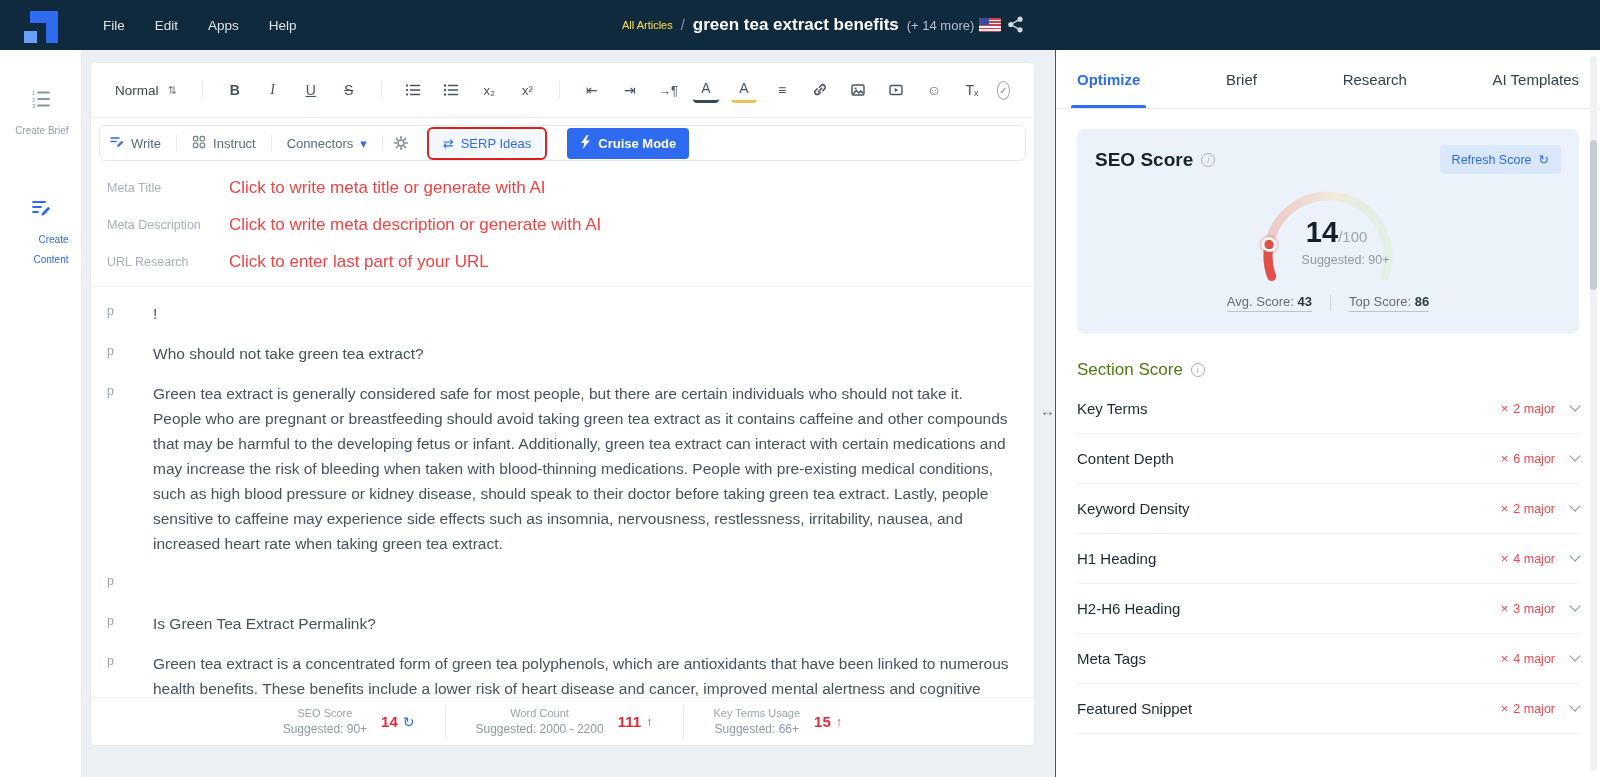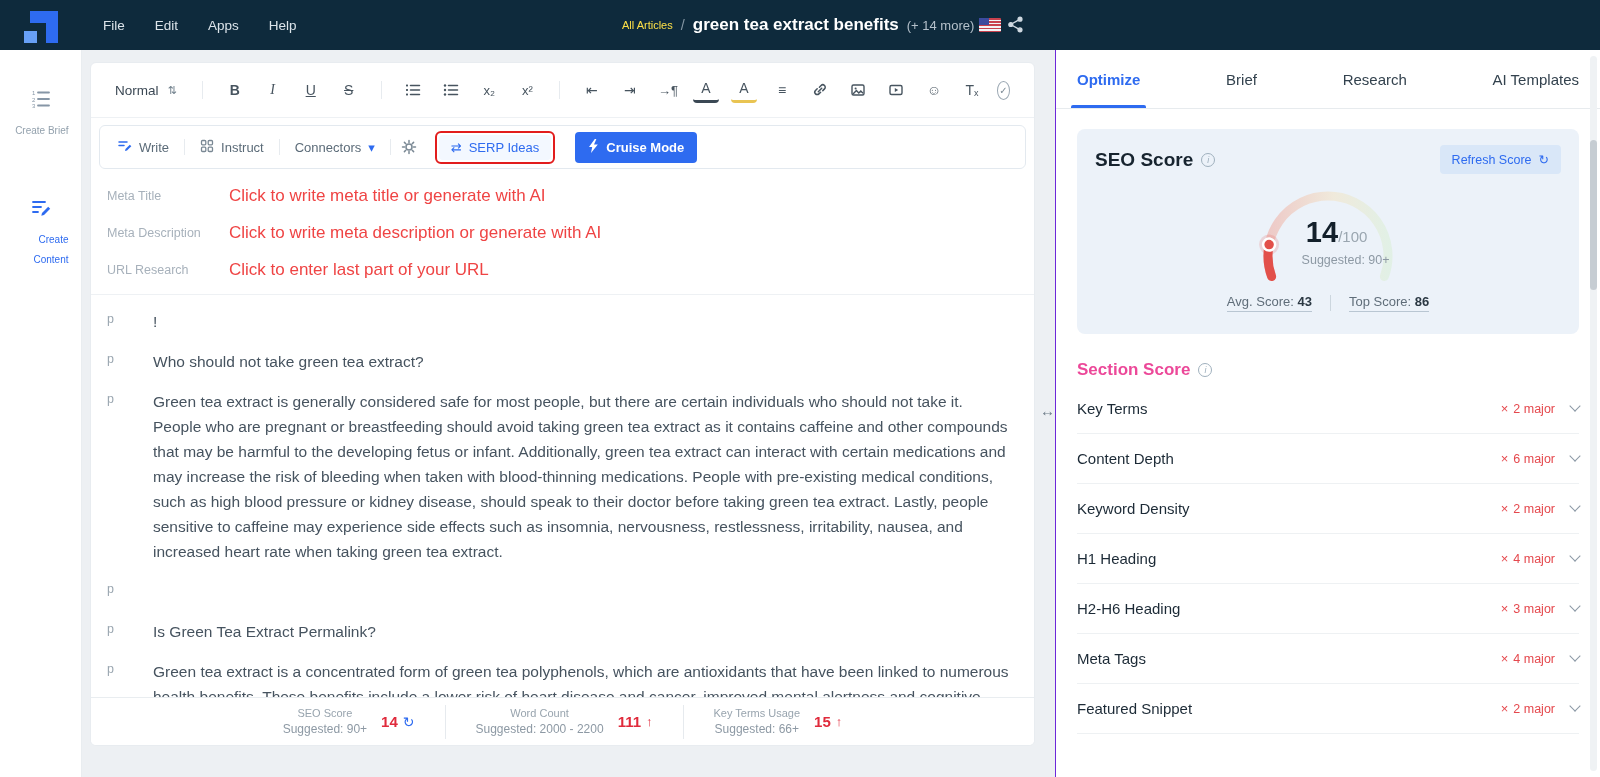--- a/index.html
+++ b/index.html
@@ -37,21 +37,21 @@
   .b-bold{font-weight:700}
   .b-italic{font-style:italic;font-family:"Liberation Serif",serif}
   .b-under{text-decoration:underline}
   .b-strike{text-decoration:line-through}
   .b-small{font-size:13px}
   .b-colorbar{border-bottom:3px solid #3b4854;line-height:13px}
   .b-hibar{border-bottom:3px solid #e9c452;line-height:13px}
   .clear-x{font-size:9px;margin-top:6px}
   .check-circle{margin-left:auto;width:19px;height:19px;border:1.5px solid #9aa7b2;border-radius:50%;display:flex;align-items:center;justify-content:center;font-size:10px;color:#7d8b96;cursor:pointer}
 
-  .modebar{margin:7px 8px 0;height:44px;border:1px solid #e3e9ef;border-radius:6px;display:flex;align-items:center;padding:0 12px;gap:10px}
+  .modebar{margin:7px 8px 0;height:36px;border:1px solid #e3e9ef;border-radius:6px;display:flex;align-items:center;padding:0 4px;gap:10px}
   .mode-item{display:flex;align-items:center;gap:7px;font-size:13px;color:#5b6b78;cursor:pointer;padding:0 5px}
   .msep{width:1px;height:16px;background:#e7ebef}
   .gear{display:flex;align-items:center;cursor:pointer}
   .annotation{border:2.5px solid #e21d1d;border-radius:6px;padding:2px;margin-left:8px}
   .serp-btn{display:flex;align-items:center;gap:7px;background:#f3f8ff;color:#2e6bf0;font-size:13px;padding:5px 12px;border-radius:4px;cursor:pointer}
   .shuffle{font-size:13px}
   .cruise-btn{display:flex;align-items:center;gap:7px;background:#2e6bf0;color:#fff;font-size:13px;font-weight:600;padding:7px 13px;border-radius:4px;margin-left:10px;cursor:pointer}
 
   .meta{padding:8px 16px 6px;border-bottom:1px solid #eef1f4}
   .meta-row{display:flex;align-items:center;height:37px;cursor:text}
@@ -92,21 +92,21 @@
   .gauge-text{position:absolute;left:50%;top:42px;transform:translateX(-36%);display:flex;align-items:baseline;white-space:nowrap}
   .g-score{font-size:29px;font-weight:700;color:#13202b}
   .g-max{font-size:15px;color:#9aa6b0}
   .g-sub{position:absolute;left:50%;top:79px;transform:translateX(-30%);font-size:12.5px;color:#8d99a4;white-space:nowrap}
   .sc-stats{display:flex;justify-content:center;align-items:center;margin-top:4px}
   .stat{font-size:13px;color:#5f6d79;border-bottom:1px solid #b9c6d2;padding-bottom:2px;cursor:default}
   .stat b{color:#2b3843}
   .stat-sep{width:1px;background:#ccd6de;margin:0 18px;height:16px}
 
   .section-head{margin:26px 21px 0;display:flex;align-items:center}
-  .section-title{font-size:17px;font-weight:700;color:#ec4899}
+  .section-title{font-size:17px;font-weight:400;color:#4d7c0f}
   .rows{margin:4px 21px 0}
   .srow{height:50px;display:flex;align-items:center;border-bottom:1px solid #eef1f3;cursor:pointer}
   .srow-label{font-size:15px;color:#1c2a36}
   .srow-right{margin-left:auto;display:flex;align-items:center;gap:16px}
   .badge{display:flex;align-items:center;gap:5px;color:#e5484d}
   .badge-x{font-size:13px}
   .badge-text{font-size:12.5px}
   .chev{width:8px;height:8px;border-right:1.6px solid #8b98a5;border-bottom:1.6px solid #8b98a5;transform:rotate(45deg);margin-top:-5px}
 
   .scroll-track{position:absolute;right:3px;top:56px;bottom:6px;width:7px;background:#eff2f4;border-radius:4px;z-index:6}

